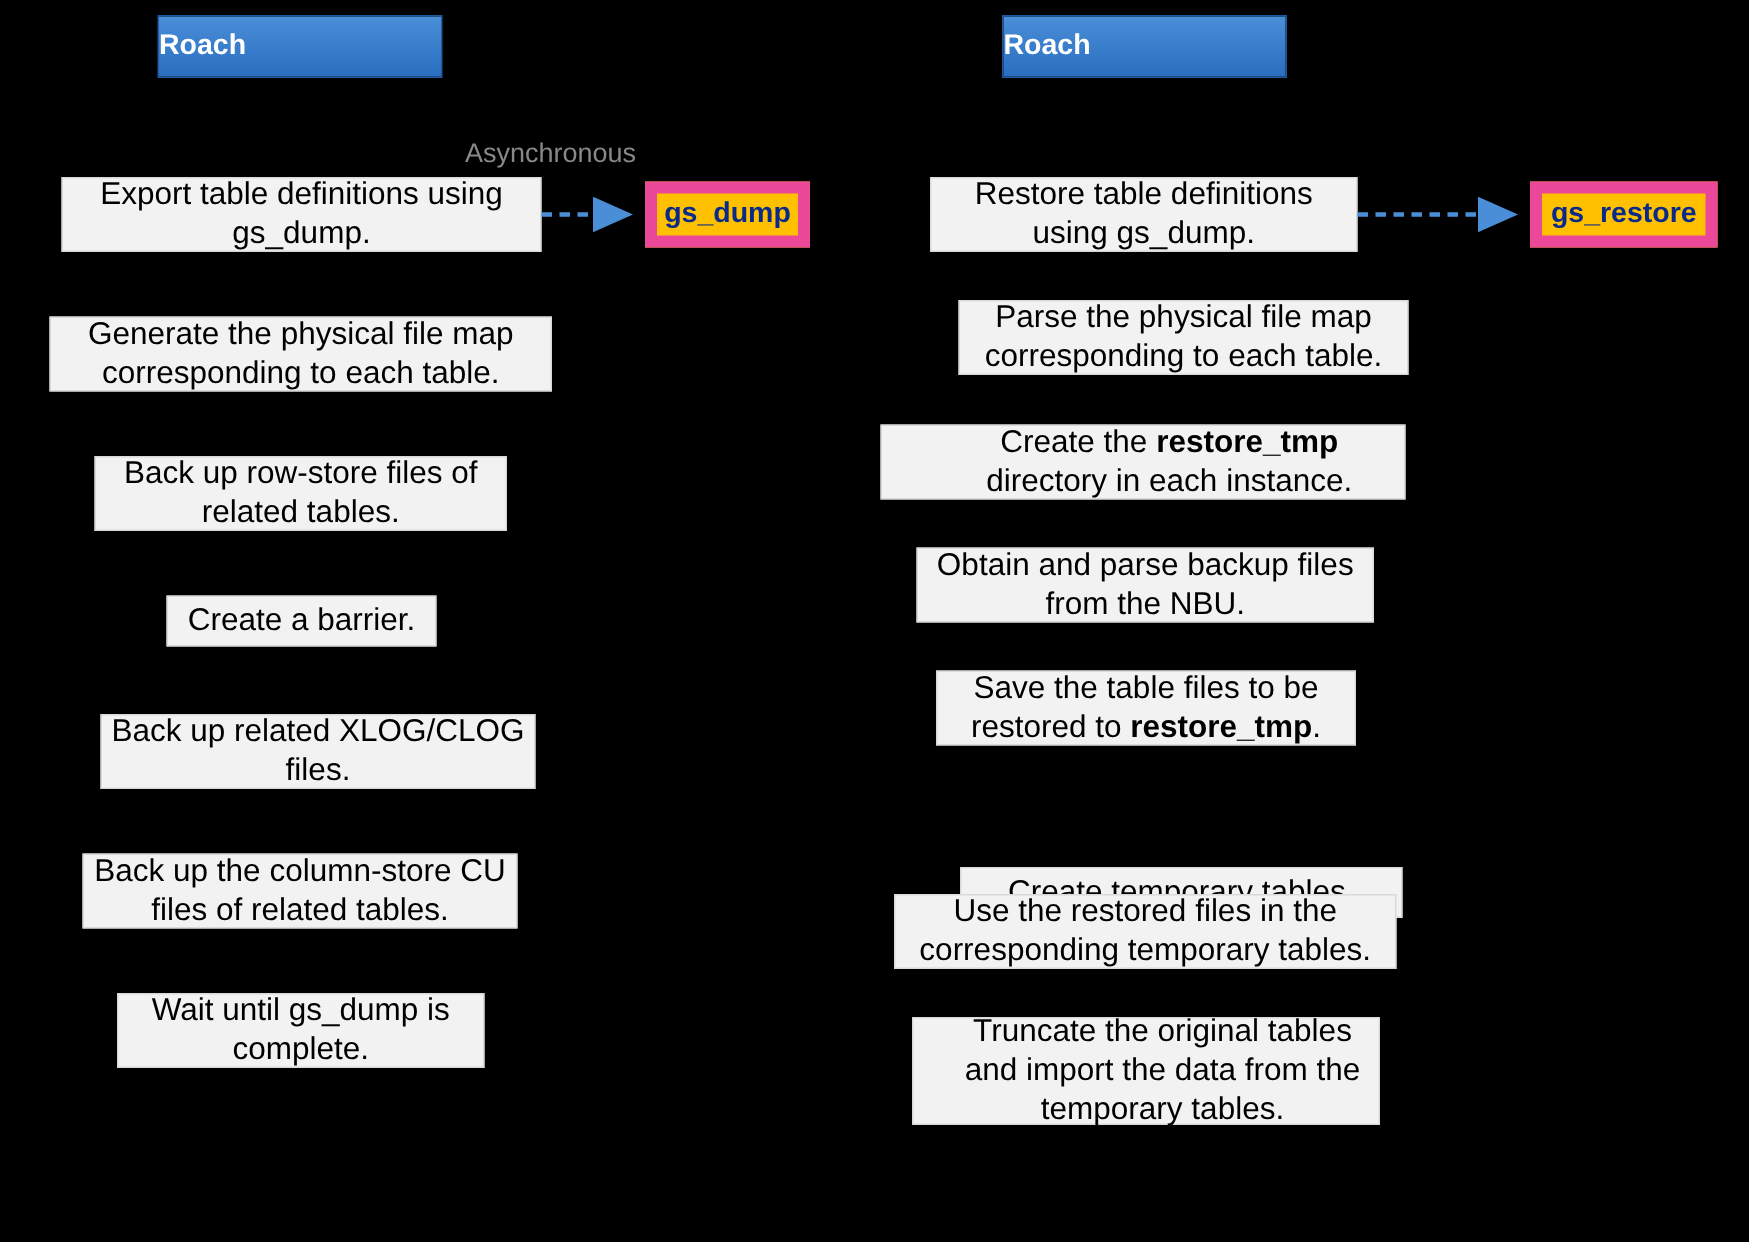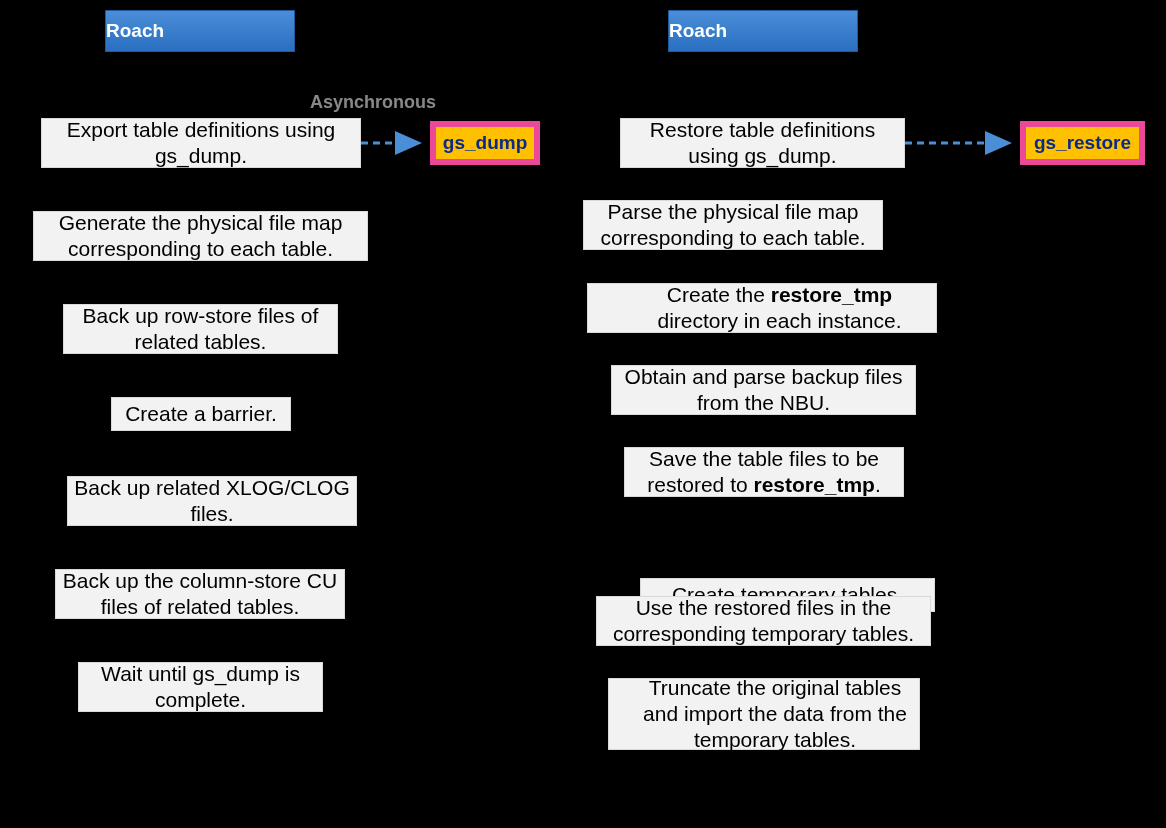--- a/index.html
+++ b/index.html
@@ -34,35 +34,35 @@
     line-height: 1.25;
     display: flex;
     align-items: center;
     justify-content: center;
     text-align: center;
     padding: 4px 6px;
   }
   .call-box {
     position: absolute;
     background: #ffc000;
-    border: 6px solid #ec4899;
+    border: 8px solid #ec4899;
     color: #0a2a8a;
     font-weight: bold;
     font-size: 19px;
     display: flex;
     align-items: center;
     justify-content: center;
     padding: 0 10px;
     height: 44px;
   }
   .async-label {
     position: absolute;
     color: #888;
     font-size: 18px;
-    font-weight: bold;
+    font-weight: normal;
   }
   svg.arrow {
     position: absolute;
     overflow: visible;
   }
 </style>
 </head>
 <body>
 
 <div class="roach-header" style="left:105px; top:10px;">
@@ -103,21 +103,21 @@
 </div>
 
 <div class="step-box" style="left:620px; top:118px; width:285px; height:50px;">
   <span>Restore table definitions using gs_dump.</span>
 </div>
 
 <div class="call-box" style="left:1020px; top:121px; width:125px;">
   <span>gs_restore</span>
 </div>
 
-<div class="step-box" style="left:583px; top:200px; width:300px; height:50px;justify-content:flex-end;">
+<div class="step-box" style="left:639px; top:200px; width:300px; height:50px;justify-content:flex-end;">
   <span>Parse the physical file map corresponding to each table.</span>
 </div>
 <div class="step-box" style="left:587px; top:283px; width:350px; height:50px;padding-left:41px;">
   <span>Create the <b>restore_tmp</b> directory in each instance.</span>
 </div>
 <div class="step-box" style="left:611px; top:365px; width:305px; height:50px;">
   <span>Obtain and parse backup files from the NBU.</span>
 </div>
 <div class="step-box" style="left:624px; top:447px; width:280px; height:50px;">
   <span>Save the table files to be restored to <b>restore_tmp</b>.</span>

